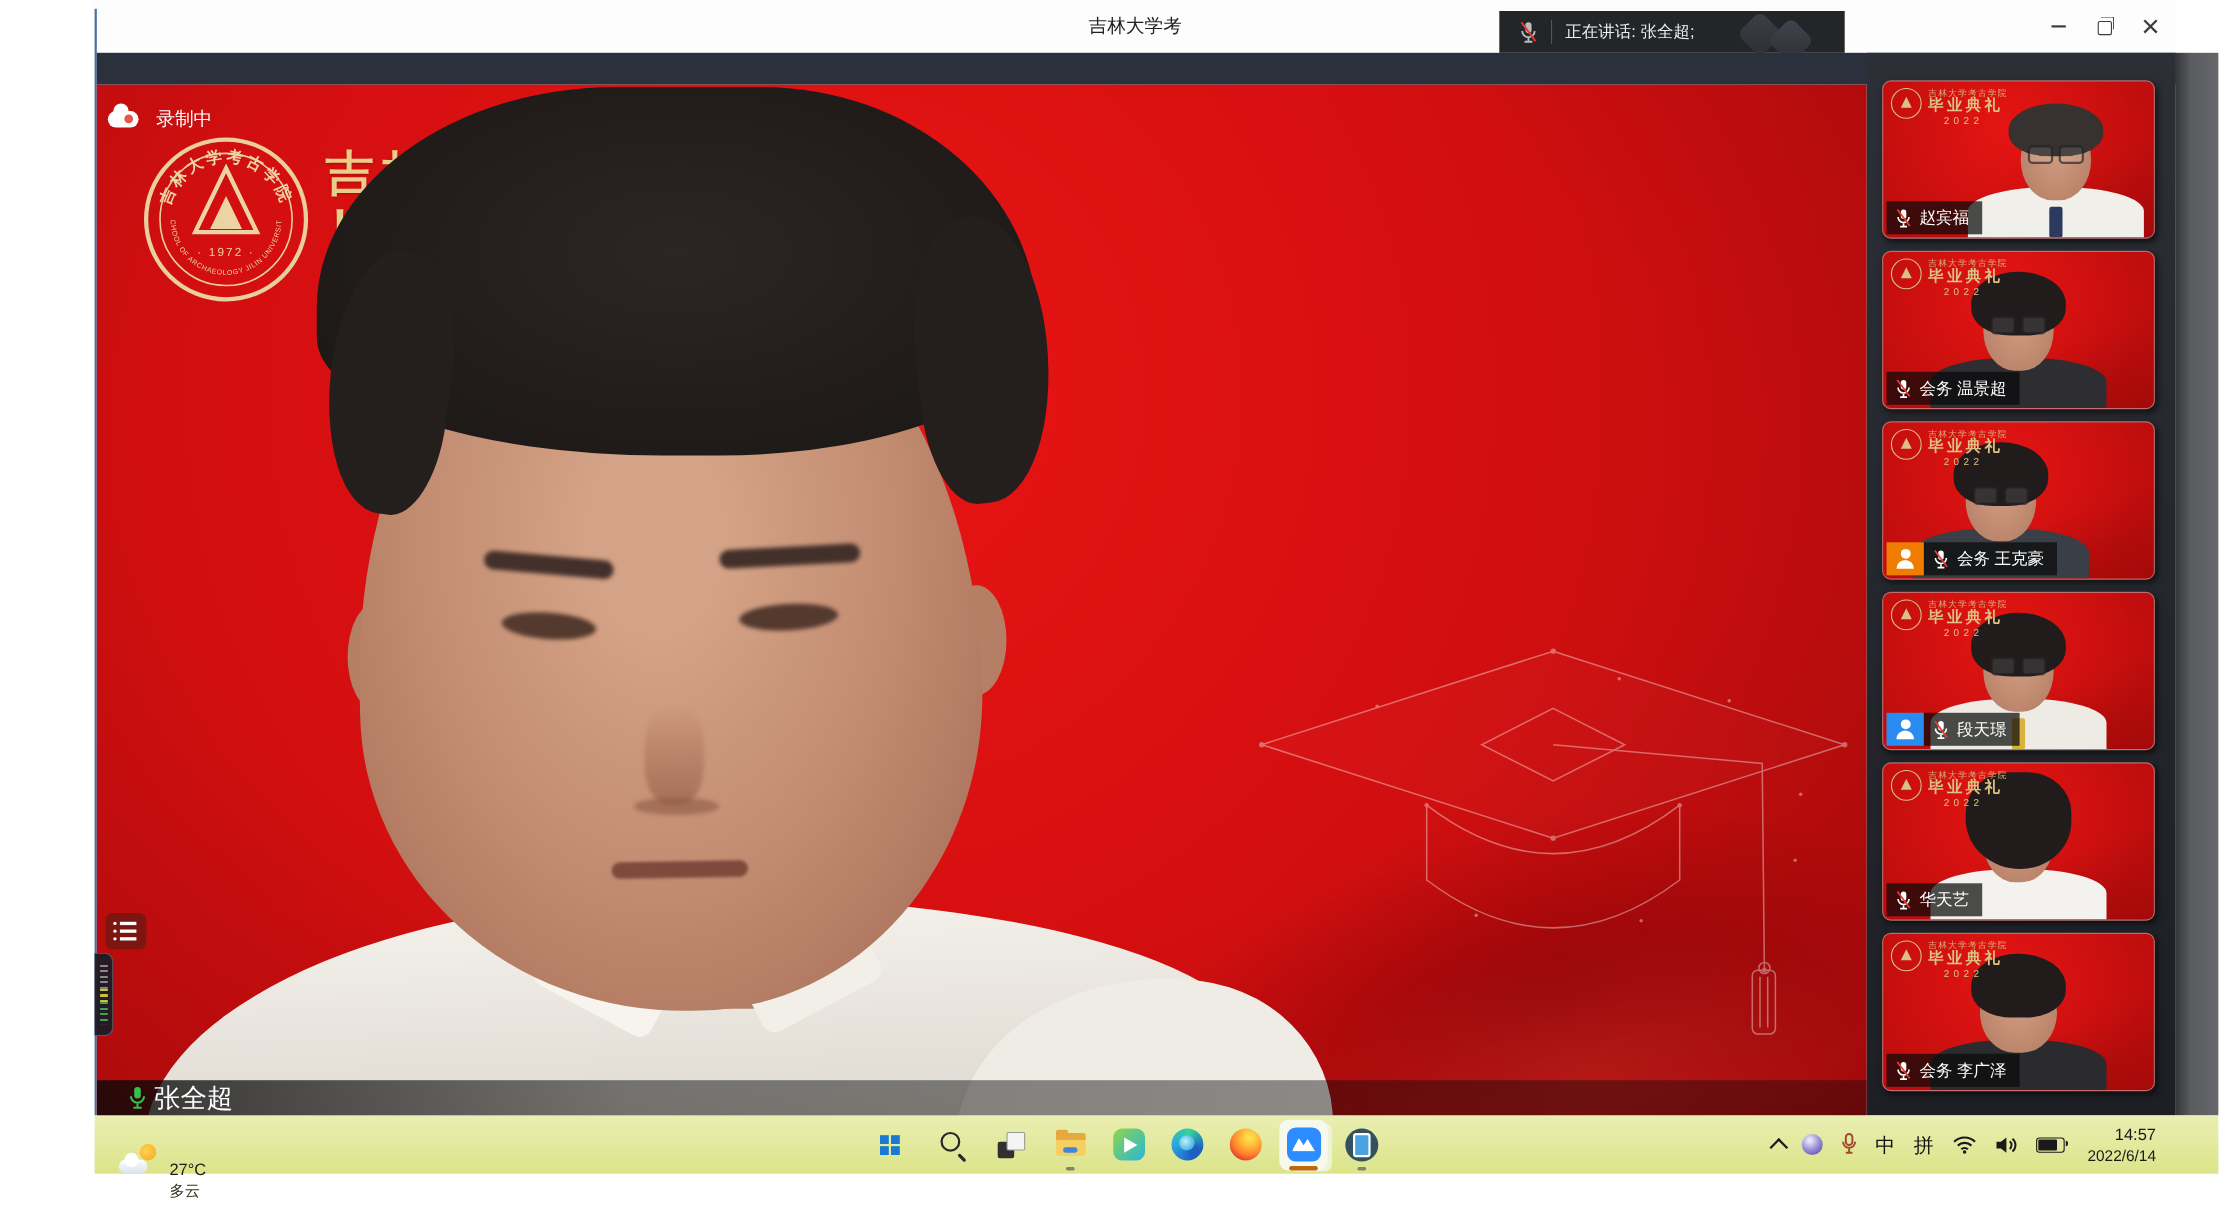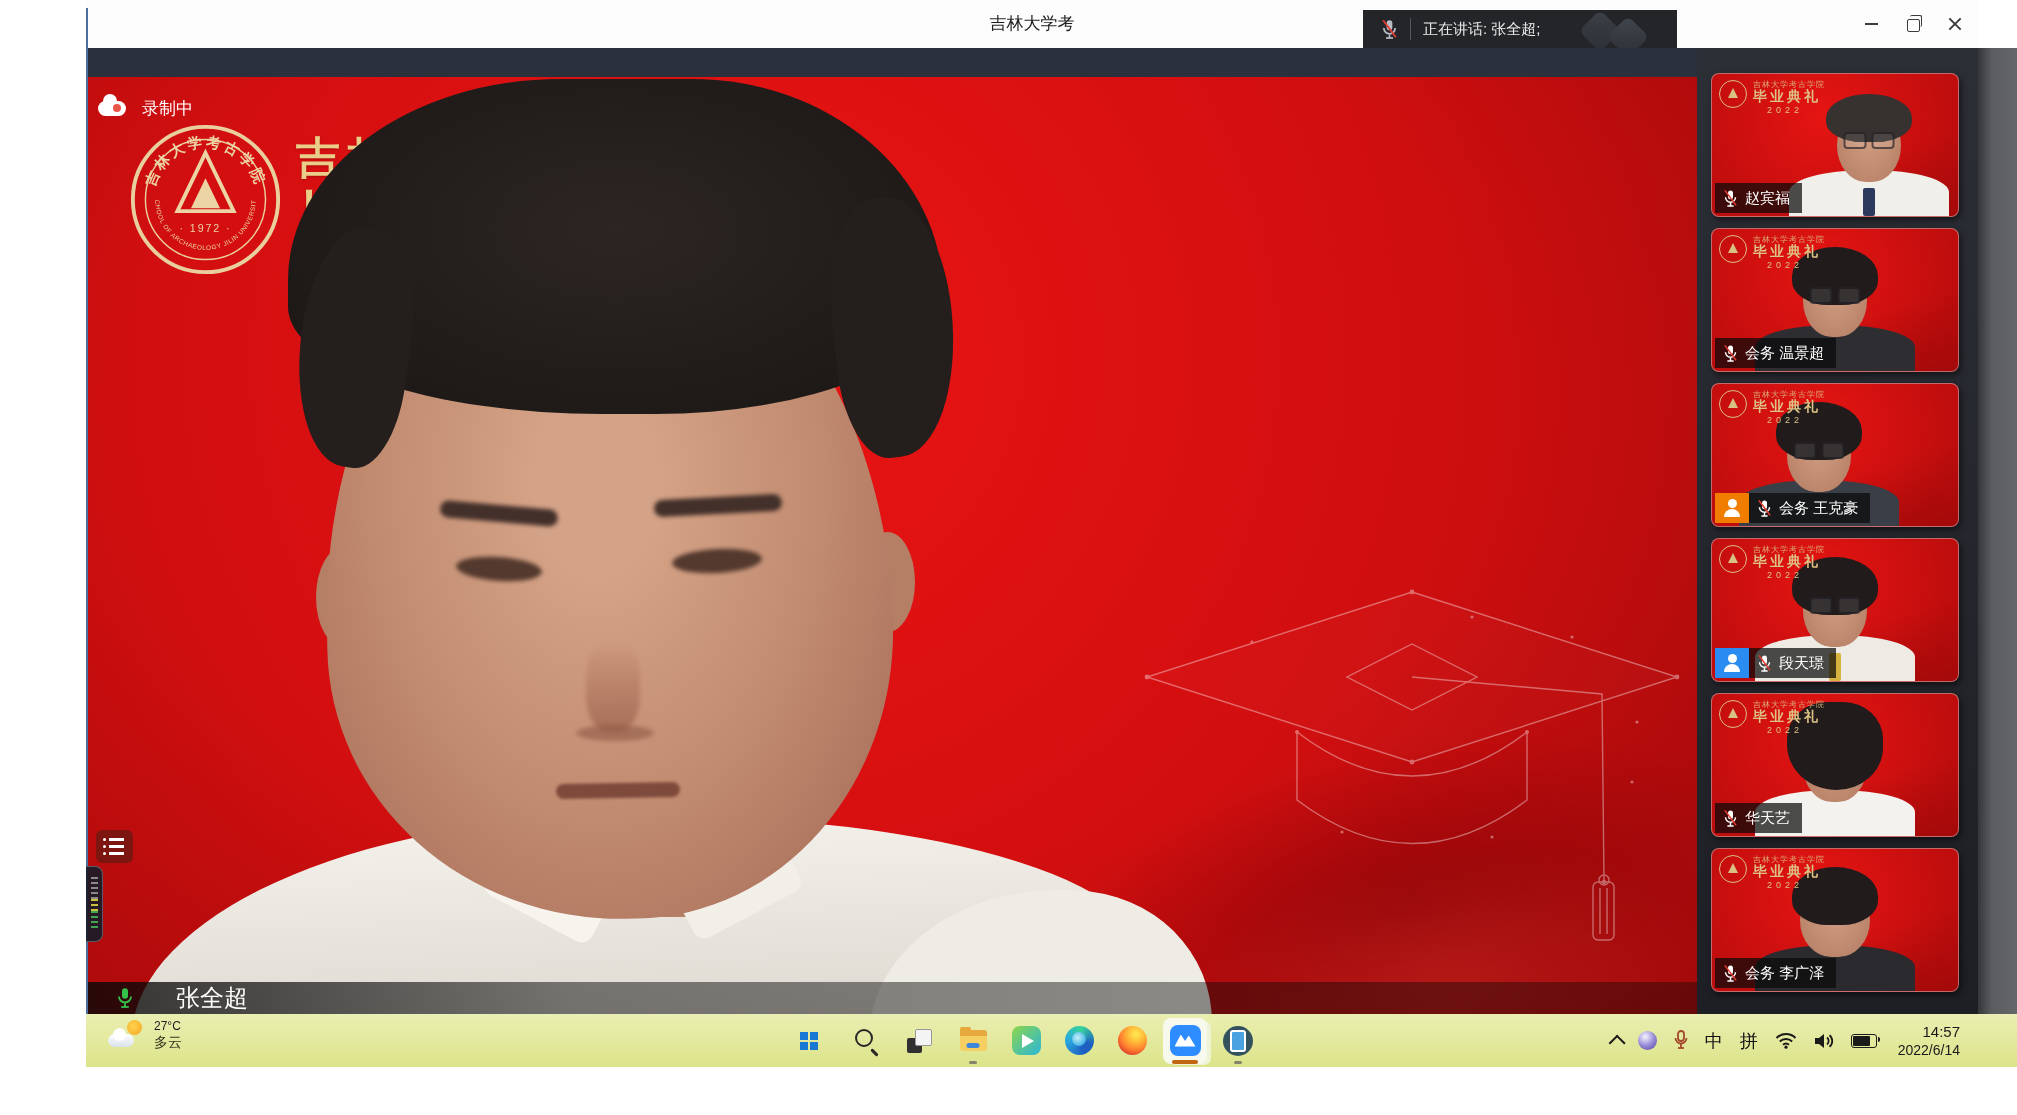--- a/index.html
+++ b/index.html
@@ -73,21 +73,21 @@
   .mp-hairr{left:745px;top:120px;width:120px;height:260px;background:#241f1d;border-radius:50% 50% 60% 40%;transform:rotate(-6deg);}
   .mp-browl{left:352px;top:428px;width:118px;height:17px;background:#43302a;border-radius:10px;transform:rotate(5deg);filter:blur(2px);}
   .mp-browr{left:566px;top:420px;width:128px;height:17px;background:#43302a;border-radius:10px;transform:rotate(-3deg);filter:blur(2px);}
   .mp-eyel{left:368px;top:480px;width:86px;height:24px;background:#54392e;border-radius:50%;transform:rotate(4deg);filter:blur(2px);}
   .mp-eyer{left:584px;top:472px;width:90px;height:24px;background:#54392e;border-radius:50%;transform:rotate(-3deg);filter:blur(2px);}
   .mp-nose{left:498px;top:565px;width:54px;height:90px;background:linear-gradient(180deg,transparent,#a86f58);border-radius:40%;filter:blur(2px);}
   .mp-nshadow{left:488px;top:648px;width:78px;height:16px;background:#8f5a46;border-radius:50%;opacity:.6;filter:blur(2px);}
   .mp-mouth{left:468px;top:706px;width:124px;height:15px;background:#7e4a3c;border-radius:9px;transform:rotate(-1deg);filter:blur(1.5px);}
 
   .vnamebar{position:absolute;left:0;bottom:0;width:100%;height:32px;z-index:6;display:flex;align-items:center;
-        background:linear-gradient(90deg,rgba(8,8,8,.8),rgba(8,8,8,.5) 30%,rgba(8,8,8,.38));gap:36px;}
+        background:linear-gradient(90deg,rgba(8,8,8,.8),rgba(8,8,8,.5) 30%,rgba(8,8,8,.38));}
   .vnamebar .nm{color:#fff;font-size:24px;margin-left:6px;}
   .vnamebar svg{margin-left:28px;}
 
   
   .list-btn{position:absolute;left:96px;top:830px;width:37px;height:33px;border-radius:6px;
         background:rgba(116,23,17,.88);display:flex;flex-direction:column;justify-content:center;gap:4px;
         padding-left:7px;cursor:pointer;z-index:20;box-sizing:border-box;}
   .list-btn .row{display:flex;align-items:center;gap:3px;}
   .list-btn .row::before{content:"";width:3px;height:3px;background:#fff;border-radius:50%;}
   .list-btn .row::after{content:"";width:15px;height:2.5px;background:#fff;}
@@ -153,21 +153,21 @@
 
   
   .taskbar{position:absolute;left:86px;top:1014px;width:1931px;height:53px;
         background:linear-gradient(180deg,#eaeeb2,#dce489);}
   .weather{position:absolute;left:22px;top:5px;display:flex;align-items:center;gap:10px;cursor:pointer;}
   .wicon{position:relative;width:36px;height:30px;}
   .wicon .sun{position:absolute;right:2px;top:0;width:15px;height:15px;border-radius:50%;background:radial-gradient(circle at 40% 40%,#ffd34d,#f5a623);}
   .wicon .cl{position:absolute;left:0;bottom:3px;width:26px;height:13px;background:linear-gradient(180deg,#ffffff,#d9e2ea);border-radius:8px;}
   .wicon .cl::before{content:"";position:absolute;left:5px;top:-6px;width:13px;height:13px;background:#fff;border-radius:50%;}
   .wtext{display:flex;flex-direction:column;line-height:1.25;}
-  .wtemp{font-size:12px;color:#1c1c1c;}
+  .wtemp{font-size:15px;color:#1c1c1c;margin-top:36px;}
   .wcond{font-size:14px;color:#33331f;}
 
   .apps{position:absolute;left:706px;top:3px;display:flex;gap:9px;align-items:center;height:47px;}
   .app{position:relative;width:44px;height:46px;display:flex;align-items:center;justify-content:center;background:none;border:0;cursor:pointer;padding:0;}
   .app.active{background:#f6f9ec;border-radius:8px;box-shadow:5px 2px 0 -1px rgba(240,244,220,.9);}
   .appic{position:relative;width:30px;height:30px;display:flex;align-items:center;justify-content:center;flex:none;}
   .rdot{position:absolute;bottom:0px;left:50%;transform:translateX(-50%);width:8px;height:3px;border-radius:2px;background:#84846c;}
   .app.active .rdot{width:26px;height:4px;background:#c2660f;}
 
   .ic-start .appic::before{content:"";width:8px;height:8px;background:#1878d4;

